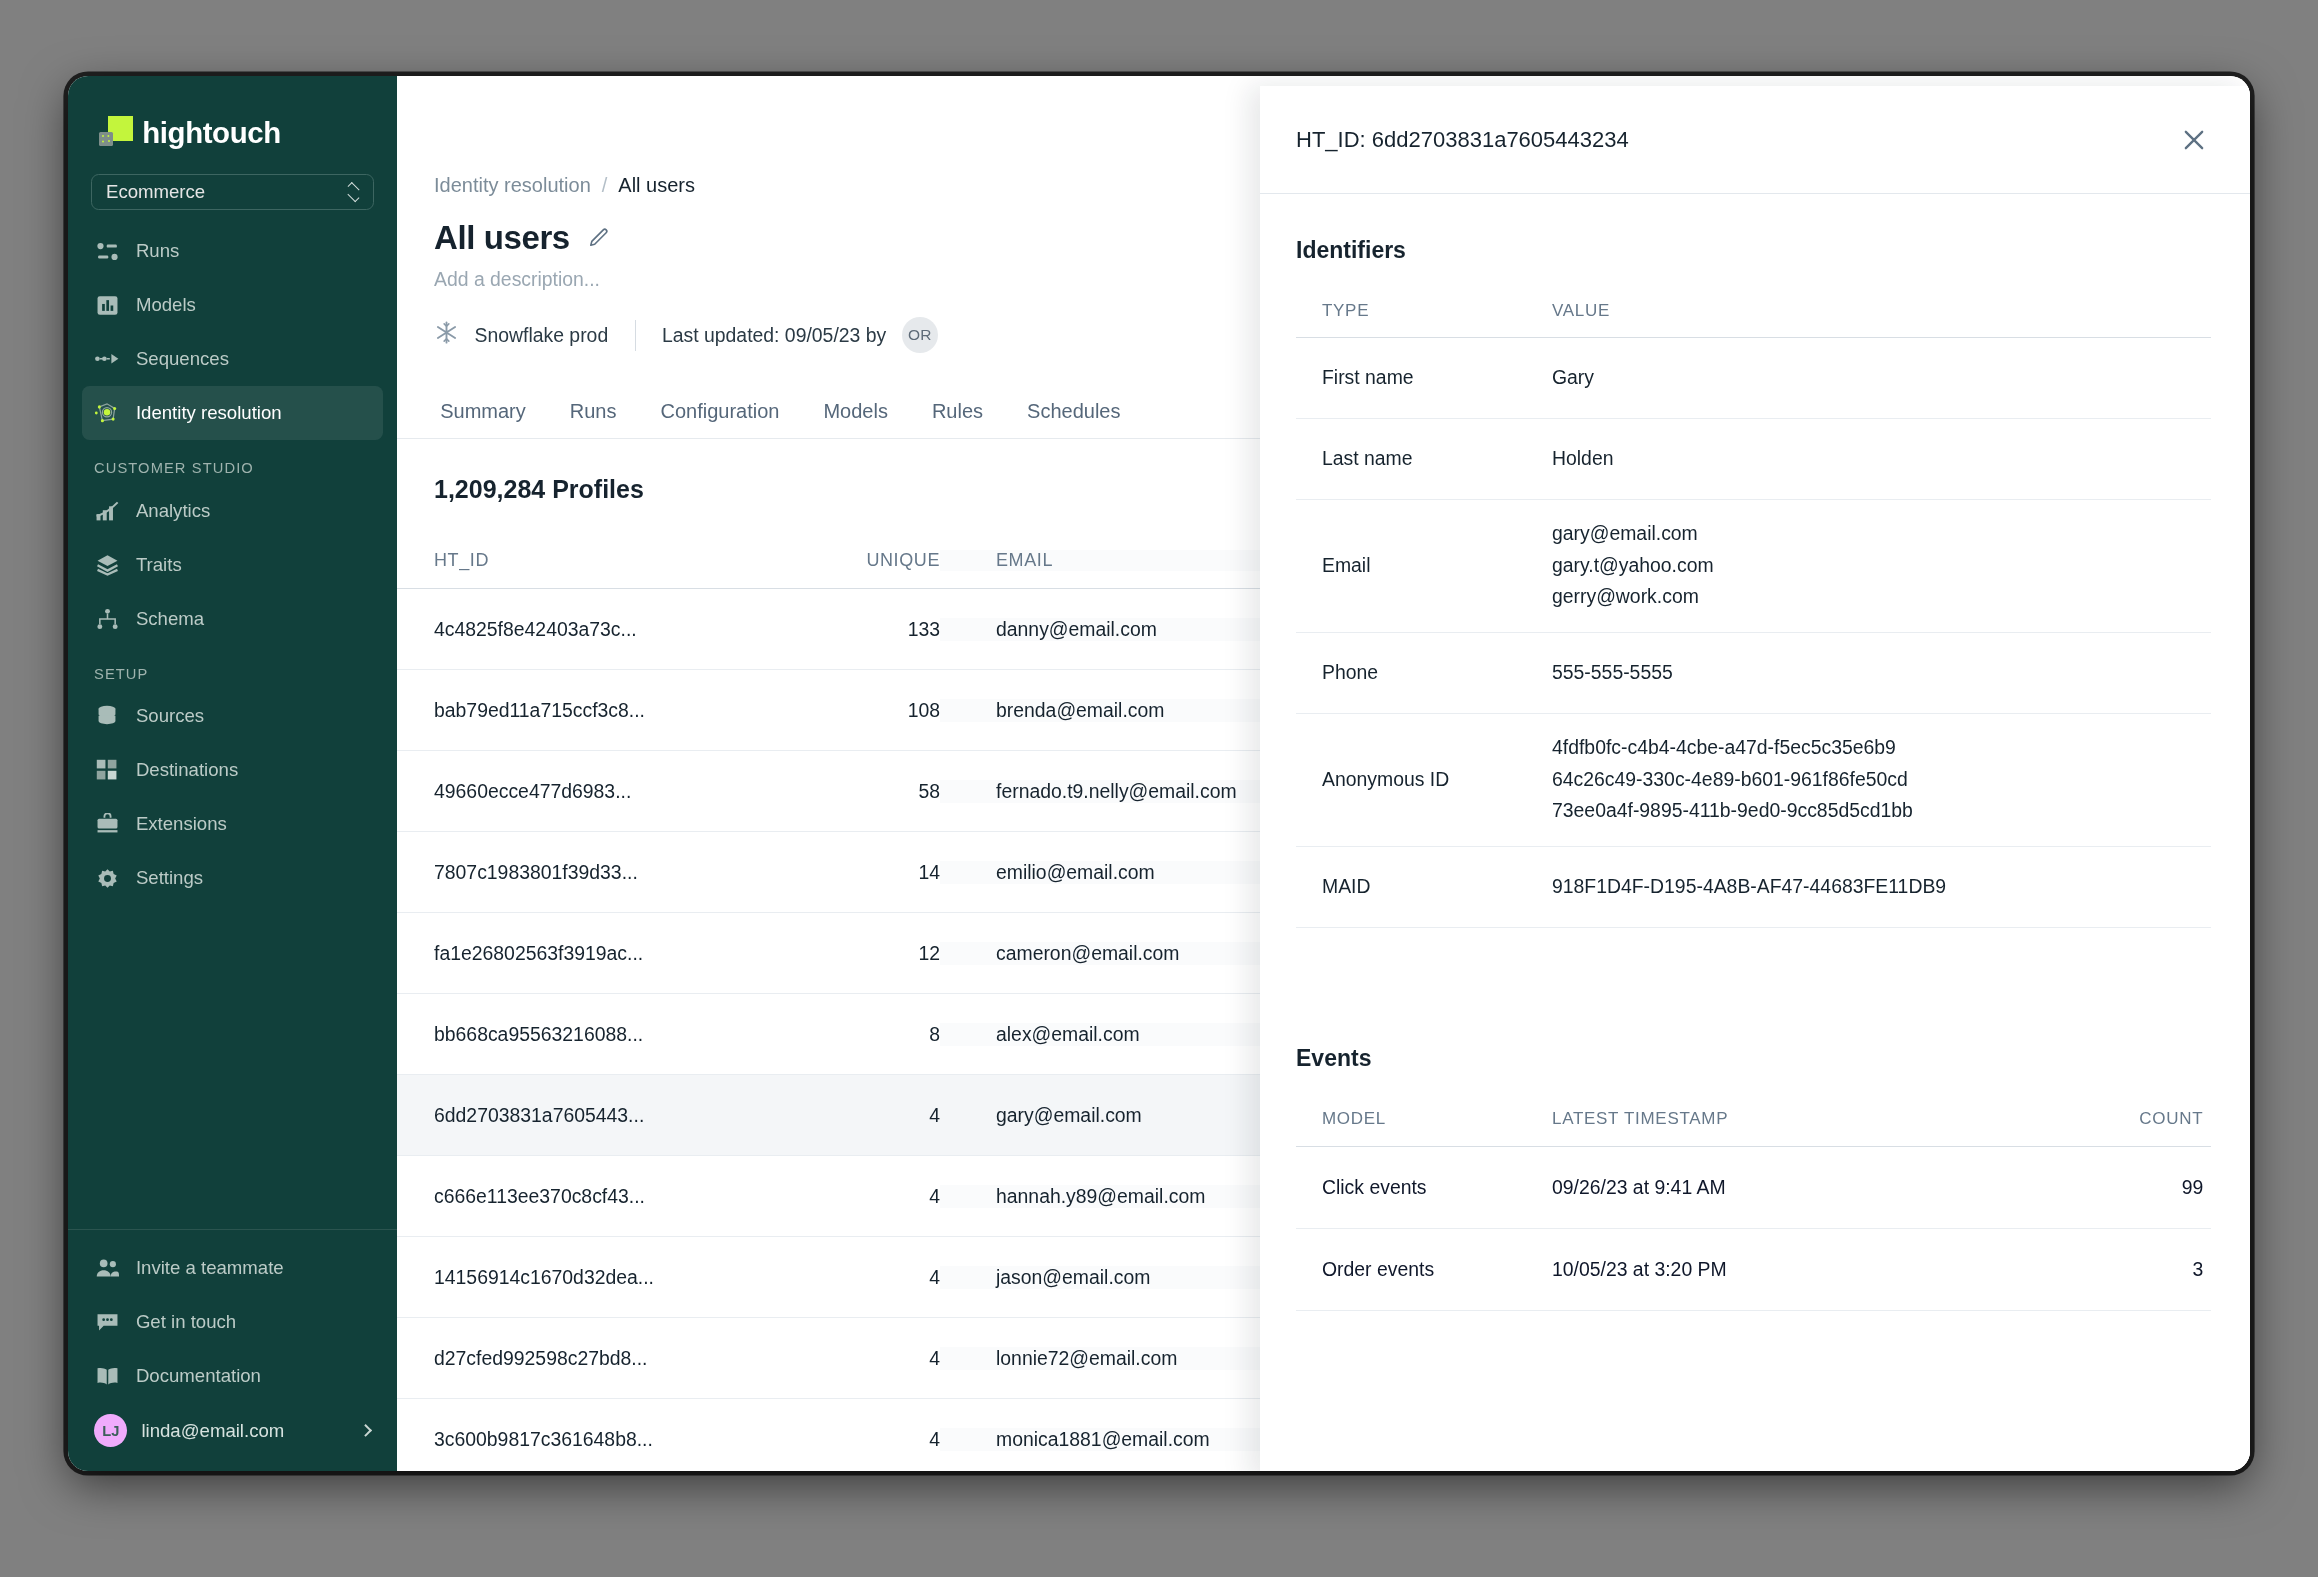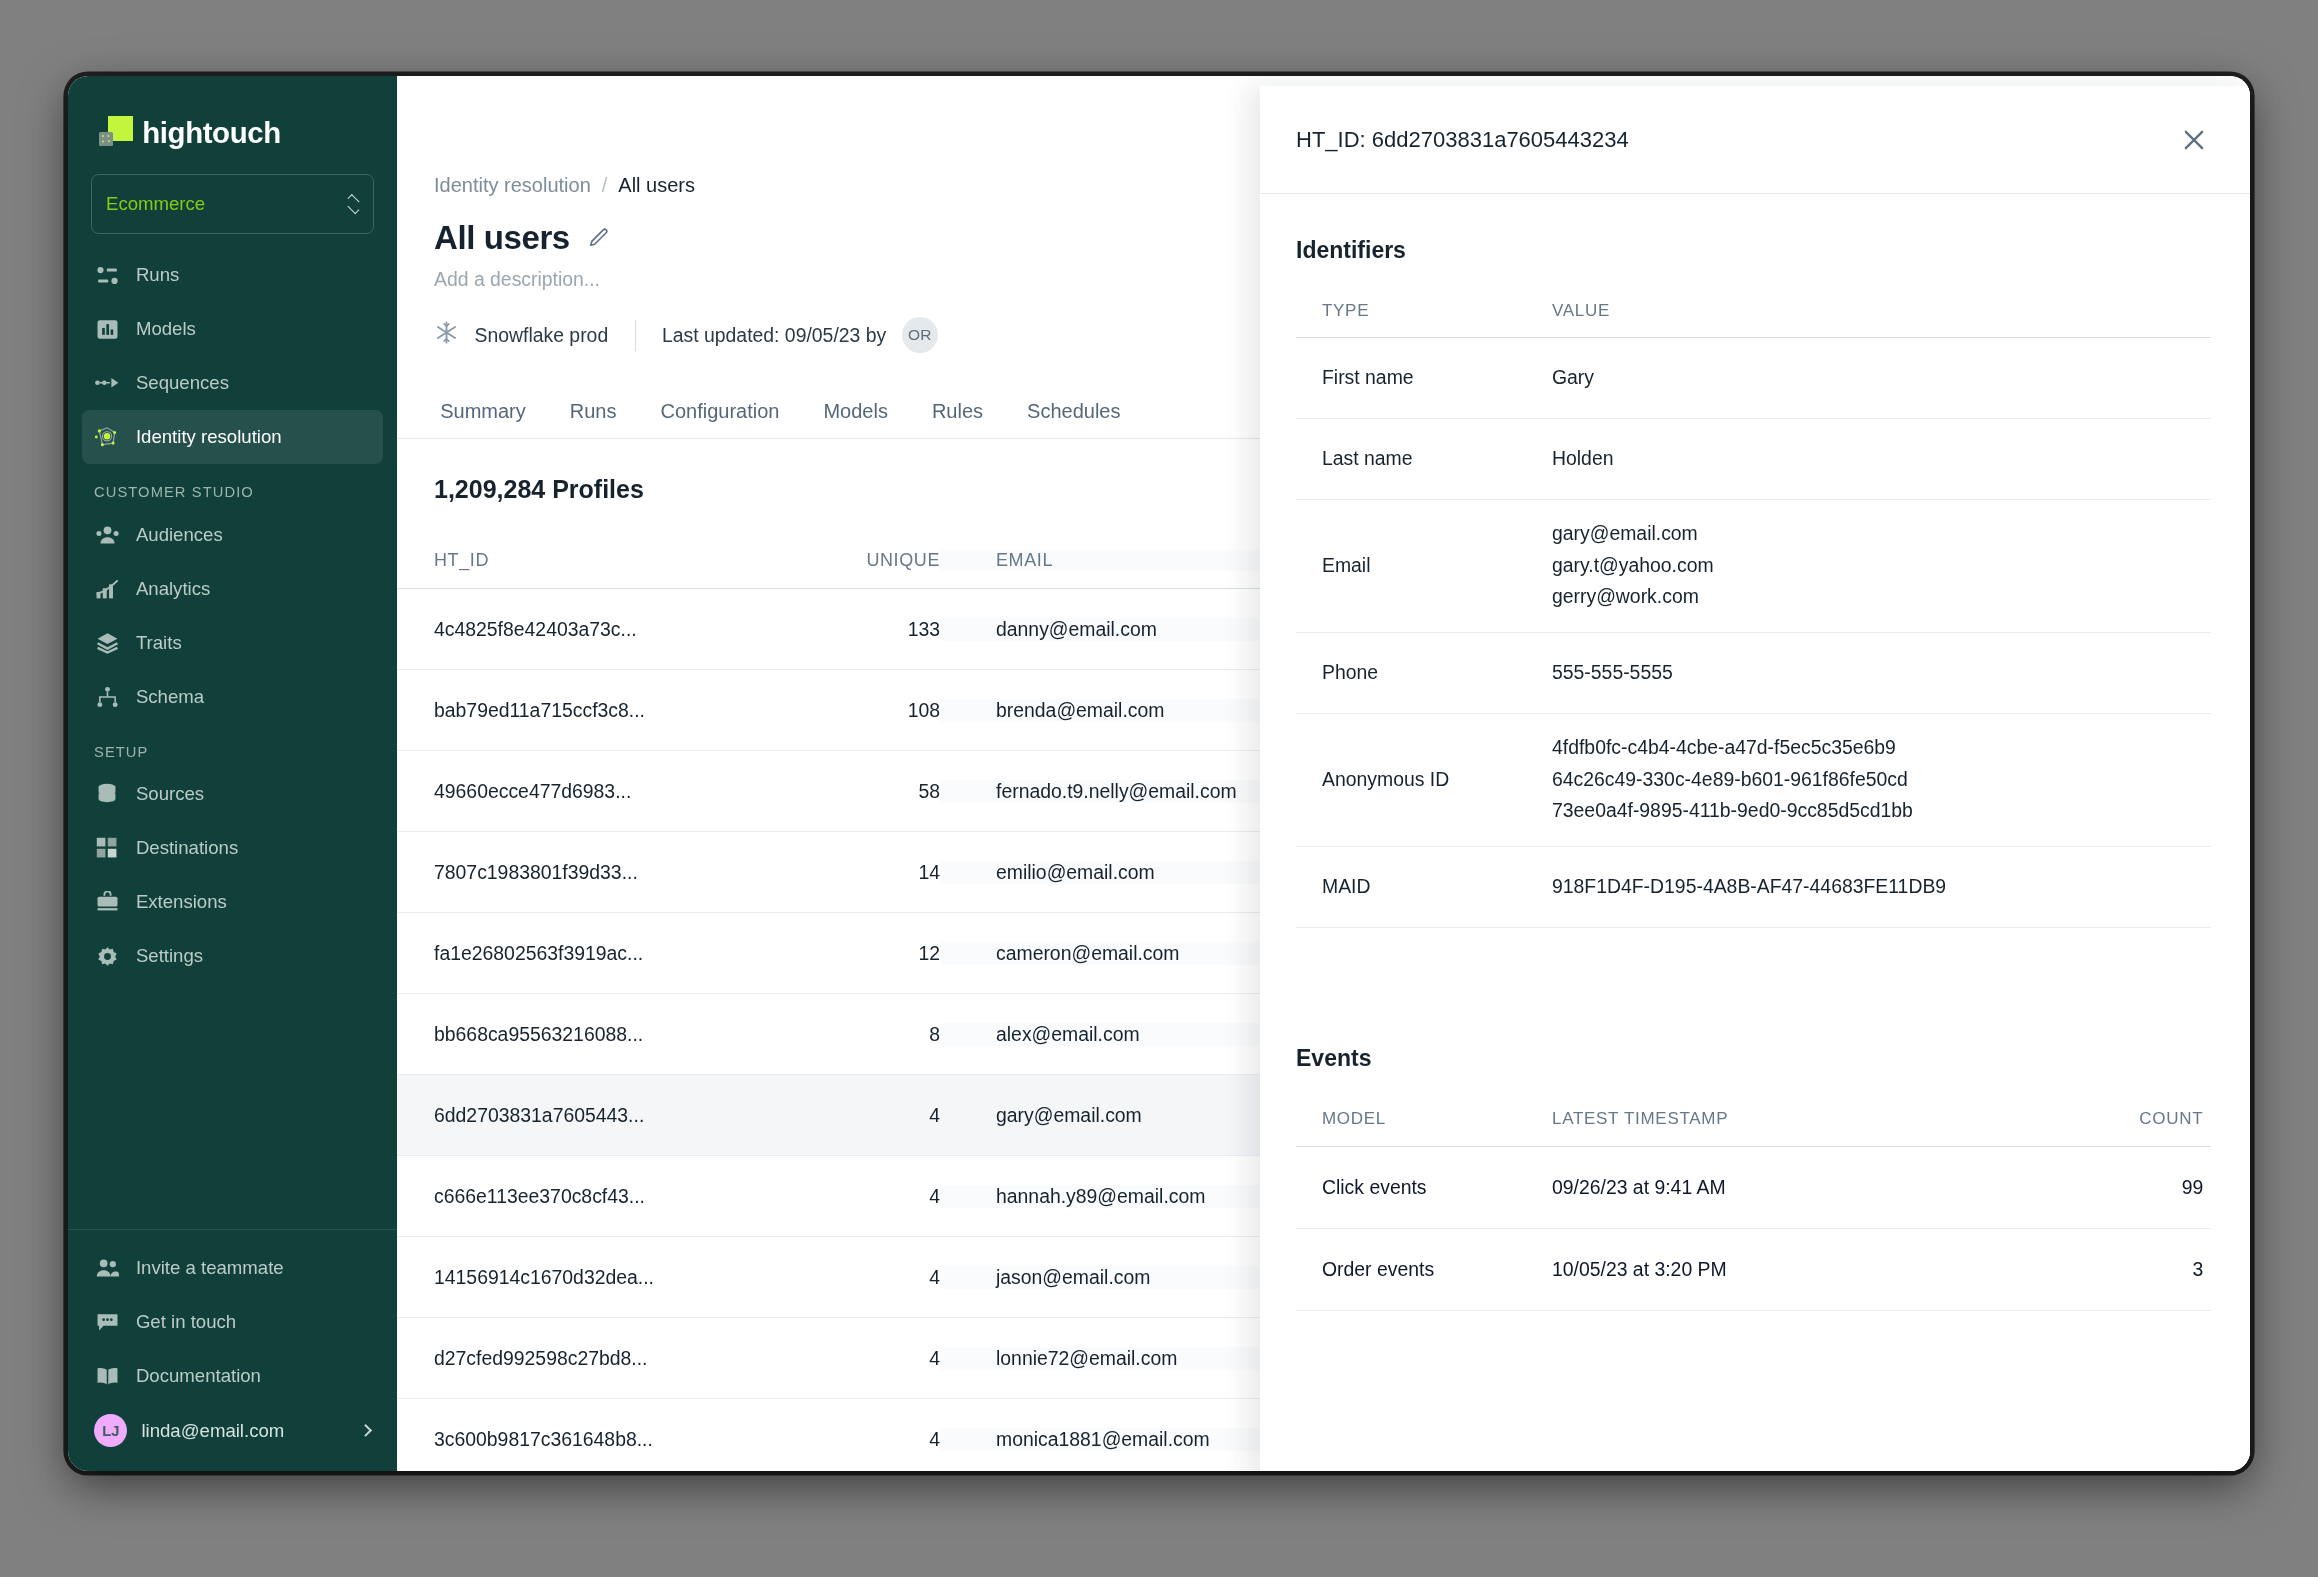--- a/index.html
+++ b/index.html
@@ -49,23 +49,23 @@
   }
   .brand-mark .sq-dot::before { left: 3.1px; top: 3.1px; box-shadow: 5.4px 0 0 #C3F53C, 0 5.4px 0 #C3F53C; }
   .brand-mark .sq-dot::after { left: 8.5px; top: 8.5px; }
   .brand-text {
     color: #ffffff; font-size: 29.4px; font-weight: 700; letter-spacing: -0.4px;
     margin-left: 9.3px;
   }
 
   .workspace-select {
     margin: 17px 23px 0 23px;
-    height: 60px; border: 0.8px solid #3D6661; border-radius: 7.7px;
+    height: 36px; border: 0.8px solid #3D6661; border-radius: 7.7px;
     display: flex; align-items: center; padding: 0 14px;
-    color: #84cc16; font-size: 18.6px;
+    color: #e5e5e5; font-size: 18.6px;
     cursor: pointer;
   }
   .workspace-select .ws-label { flex: 1; }
   .ws-chev { display: flex; flex-direction: column; gap: 2.3px; opacity: .9; }
   .ws-chev span {
     display: block; width: 11px; height: 6.2px;
     border-left: 1.9px solid #e7eeec; border-top: 1.9px solid #e7eeec;
     transform: rotate(45deg);
   }
   .ws-chev span.dn { transform: rotate(-135deg); }
@@ -297,31 +297,20 @@
             <circle cx="11" cy="27" r="2" fill="#C3F53C"></circle>
               <circle cx="25" cy="25" r="2" fill="#C3F53C"></circle>
             <circle cx="3" cy="17" r="1.8" fill="#C3F53C"></circle>
           </svg>
         </span>
         <span>Identity resolution</span>
       </div>
 
       <div class="nav-section">CUSTOMER STUDIO</div>
 
-      <div class="nav-item">
-        <span class="nav-ico">
-          <svg width="25" height="22" viewBox="0 0 32 28">
-              <circle cx="16" cy="8" r="5" fill="#A9BCB8"></circle>
-              <path d="M7 25c0-5 4-8 9-8s9 3 9 8z" fill="#A9BCB8"></path>
-              <circle cx="5" cy="12" r="3.2" fill="#A9BCB8"></circle>
-              <circle cx="27" cy="12" r="3.2" fill="#A9BCB8"></circle>
-            </svg>
-        </span>
-        <span>Audiences</span>
-      </div>
 
       <div class="nav-item">
         <span class="nav-ico">
           <svg width="25" height="22" viewBox="0 0 32 28">
               <path d="M2 20 Q14 18 29 3" stroke="#A9BCB8" stroke-width="2.6" fill="none"></path>
               <rect x="2" y="18" width="5" height="8" fill="#A9BCB8"></rect>
               <rect x="10" y="13" width="5" height="13" fill="#A9BCB8"></rect>
               <rect x="18" y="8" width="5" height="18" fill="#A9BCB8"></rect>
             </svg>
         </span>

